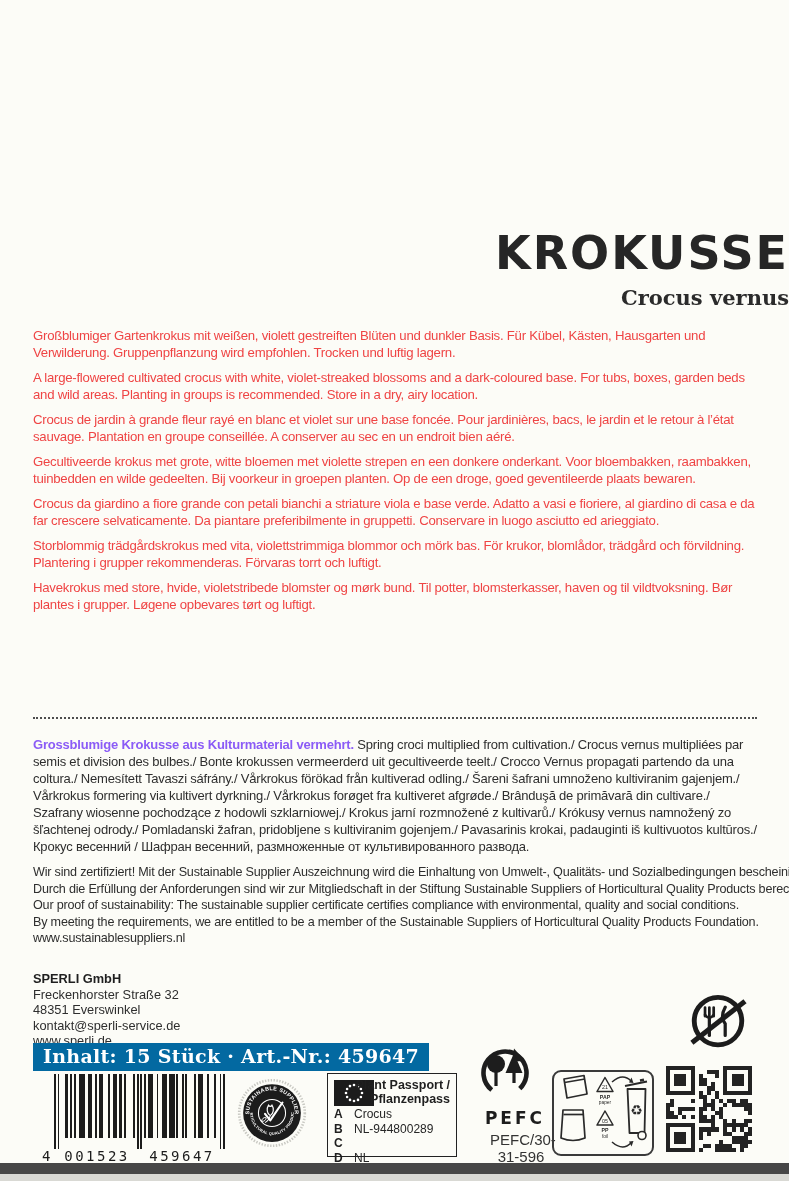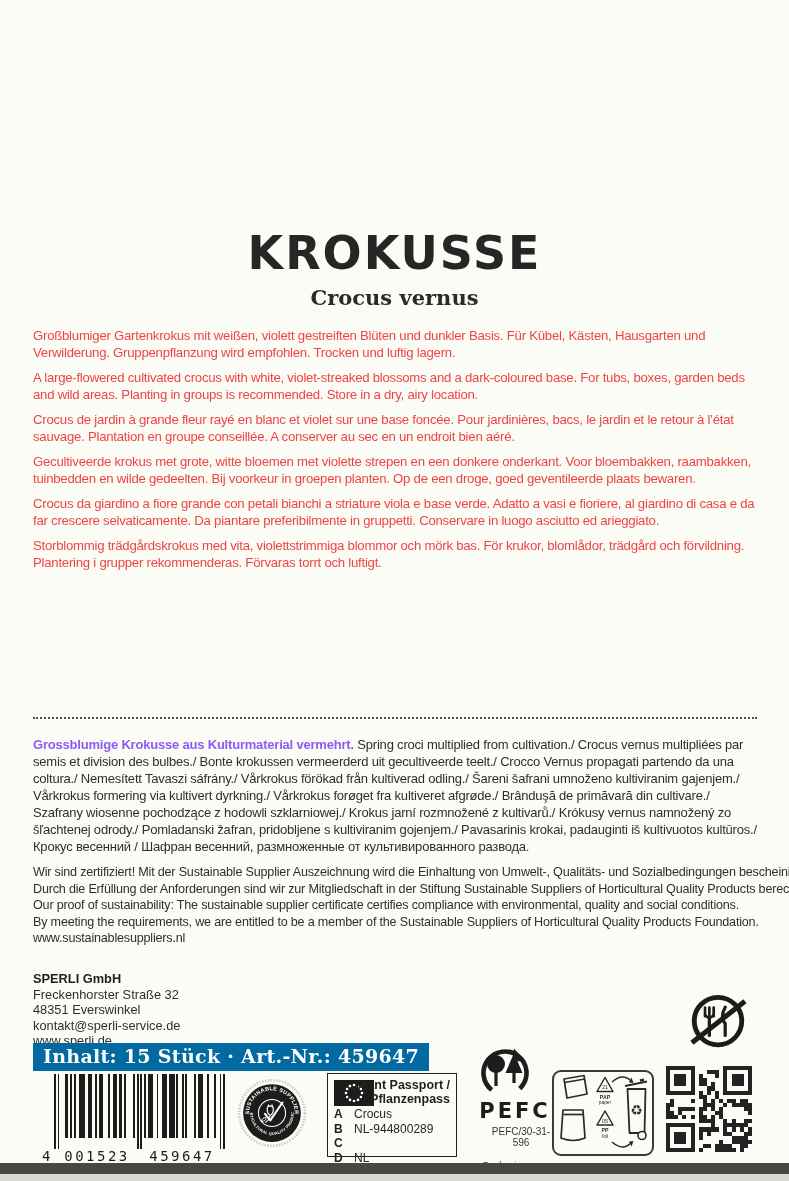--- a/index.html
+++ b/index.html
@@ -2,21 +2,21 @@
 <html><head>
 <meta charset="utf-8">
 <style>
   html,body{margin:0;padding:0;background:#e8e8e4;}
   .sheet{
     position:relative;width:789px;height:1181px;margin:0 auto;
     background:#fcfcf7;color:#262626;overflow:hidden;
     font-family:"Liberation Sans",sans-serif;
   }
   
-  .title-block{padding-top:228px;text-align:center;}
+  .title-block{padding-top:228px;text-align:right;}
   .product-title{
     font-family:"DejaVu Sans",sans-serif;font-weight:bold;
     font-size:46px;letter-spacing:2px;line-height:50px;color:#262626;
   }
   .product-subtitle{
     font-family:"DejaVu Serif",serif;font-weight:bold;
     font-size:21px;margin-top:7px;color:#2b2b2b;
   }
   
   .descriptions{margin:17px 33px 0 33px;}
@@ -58,22 +58,22 @@
     box-sizing:border-box;background:#fcfcf7;
   }
   .passport .flag{position:absolute;left:6px;top:6px;}
   .passport .pp-title{
     position:absolute;right:6px;top:4px;text-align:right;
     font-weight:bold;font-size:12.5px;line-height:14px;color:#1f1f1f;
   }
   .passport .pp-rows{position:absolute;left:6px;top:33px;right:4px;font-size:12px;line-height:14.6px;}
   .passport .pp-row span.k{display:inline-block;width:20px;font-weight:bold;color:#1f1f1f;}
   .pefc{left:458px;top:1046px;width:94px;text-align:center;color:#1d1d1d;}
-  .pefc .pefc-name{font-family:"DejaVu Sans",sans-serif;font-weight:bold;font-size:21px;letter-spacing:3px;margin-top:1px;padding-left:20px;}
-  .pefc .pefc-lic{font-size:10px;margin-top:3px;color:#333;padding-left:32px;}
+  .pefc .pefc-name{font-family:"DejaVu Sans",sans-serif;font-weight:bold;font-size:17px;letter-spacing:3px;margin-top:10px;padding-left:20px;}
+  .pefc .pefc-lic{font-size:15px;margin-top:3px;color:#333;padding-left:32px;}
   .pefc .pefc-label{font-size:9.5px;margin-top:11px;color:#4a4a4a;}
   .recycle{
     left:552px;top:1070px;width:102px;height:86px;border:2px solid #3a3a3a;
     border-radius:9px;box-sizing:border-box;
   }
   .recycle svg text{font-family:"Liberation Sans",sans-serif;fill:#2a2a2a;}
   .qr{left:666px;top:1066px;}
   .cutlery{left:680px;top:986px;}
   .bottom-bar{position:absolute;left:0;right:0;top:1163px;height:11px;background:#474747;}
   .bottom-fade{position:absolute;left:0;right:0;top:1174px;height:7px;background:#d9d9d4;}
@@ -89,20 +89,21 @@
     <div class="product-subtitle">Crocus vernus</div>
   </div>
 
   <div class="descriptions">
     <p>Großblumiger Gartenkrokus mit weißen, violett gestreiften Blüten und dunkler Basis. Für Kübel, Kästen, Hausgarten und Verwilderung. Gruppenpflanzung wird empfohlen. Trocken und luftig lagern.</p>
     <p>A large-flowered cultivated crocus with white, violet-streaked blossoms and a dark-coloured base. For tubs, boxes, garden beds and wild areas. Planting in groups is recommended. Store in a dry, airy location.</p>
     <p>Crocus de jardin à grande fleur rayé en blanc et violet sur une base foncée. Pour jardinières, bacs, le jardin et le retour à l’état sauvage. Plantation en groupe conseillée. A conserver au sec en un endroit bien aéré.</p>
     <p>Gecultiveerde krokus met grote, witte bloemen met violette strepen en een donkere onderkant. Voor bloembakken, raambakken, tuinbedden en wilde gedeelten. Bij voorkeur in groepen planten. Op de een droge, goed geventileerde plaats bewaren.</p>
     <p>Crocus da giardino a fiore grande con petali bianchi a striature viola e base verde. Adatto a vasi e fioriere, al giardino di casa e da far crescere selvaticamente. Da piantare preferibilmente in gruppetti. Conservare in luogo asciutto ed arieggiato.</p>
     <p>Storblommig trädgårdskrokus med vita, violettstrimmiga blommor och mörk bas. För krukor, blomlådor, trädgård och förvildning. Plantering i grupper rekommenderas. Förvaras torrt och luftigt.</p>
+    <p>Havekrokus med store, hvide, violetstribede blomster og mørk bund. Til potter, blomsterkasser, haven og til vildtvoksning. Bør plantes i grupper. Løgene opbevares tørt og luftigt.</p>
   </div>
 
   <div class="dotline"></div>
 
   <div class="propagation">
     <b>Grossblumige Krokusse aus Kulturmaterial vermehrt.</b><span> Spring croci multiplied from cultivation./ Crocus vernus multipliées par semis et division des bulbes./ Bonte krokussen vermeerderd uit gecultiveerde teelt./ Crocco Vernus propagati partendo da una coltura./ Nemesített Tavaszi sáfrány./ Vårkrokus förökad från kultiverad odling./ Šareni šafrani umnoženo kultiviranim gajenjem./ Vårkrokus formering via kultivert dyrkning./ Vårkrokus forøget fra kultiveret afgrøde./ Brânduşă de primăvară din cultivare./ Szafrany wiosenne pochodzące z hodowli szklarniowej./ Krokus jarní rozmnožené z kultivarů./ Krókusy vernus namnožený zo šľachtenej odrody./ Pomladanski žafran, pridobljene s kultiviranim gojenjem./ Pavasarinis krokai, padauginti iš kultivuotos kultūros./ Крокус весенний / Шафран весенний, размноженные от культивированного развода.</span>
   </div>
 
   <div class="certification">
     <div>Wir sind zertifiziert! Mit der Sustainable Supplier Auszeichnung wird die Einhaltung von Umwelt-, Qualitäts- und Sozialbedingungen bescheinigt.</div>

